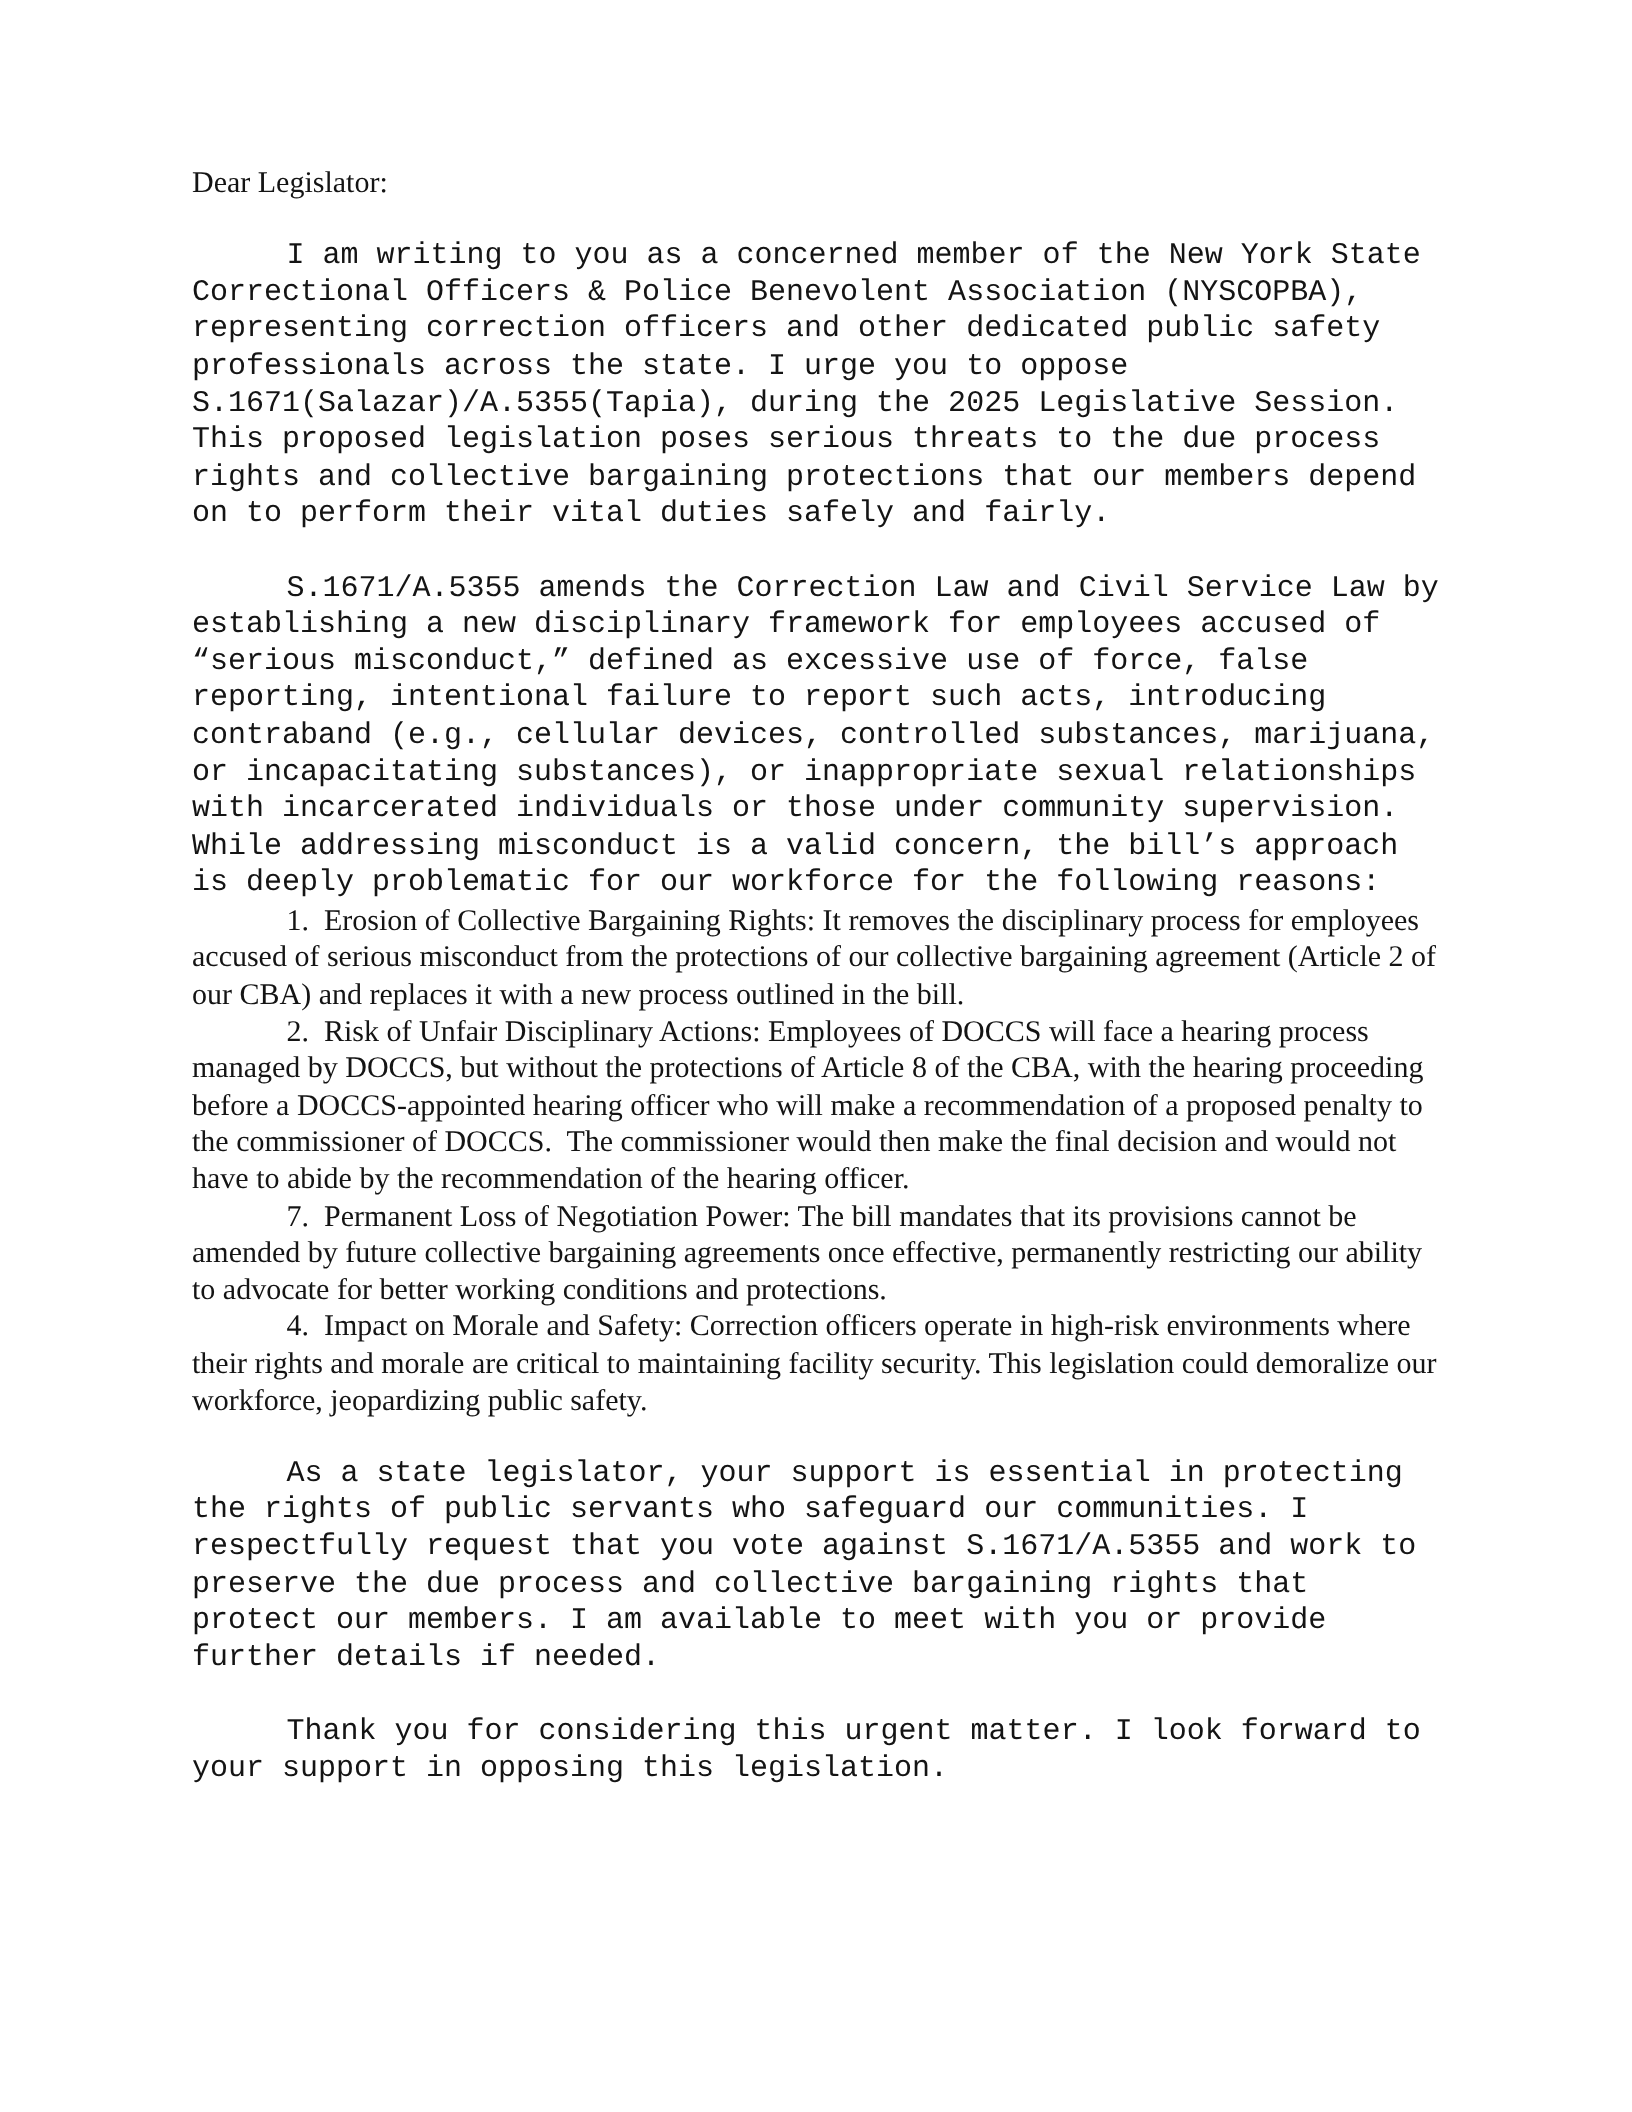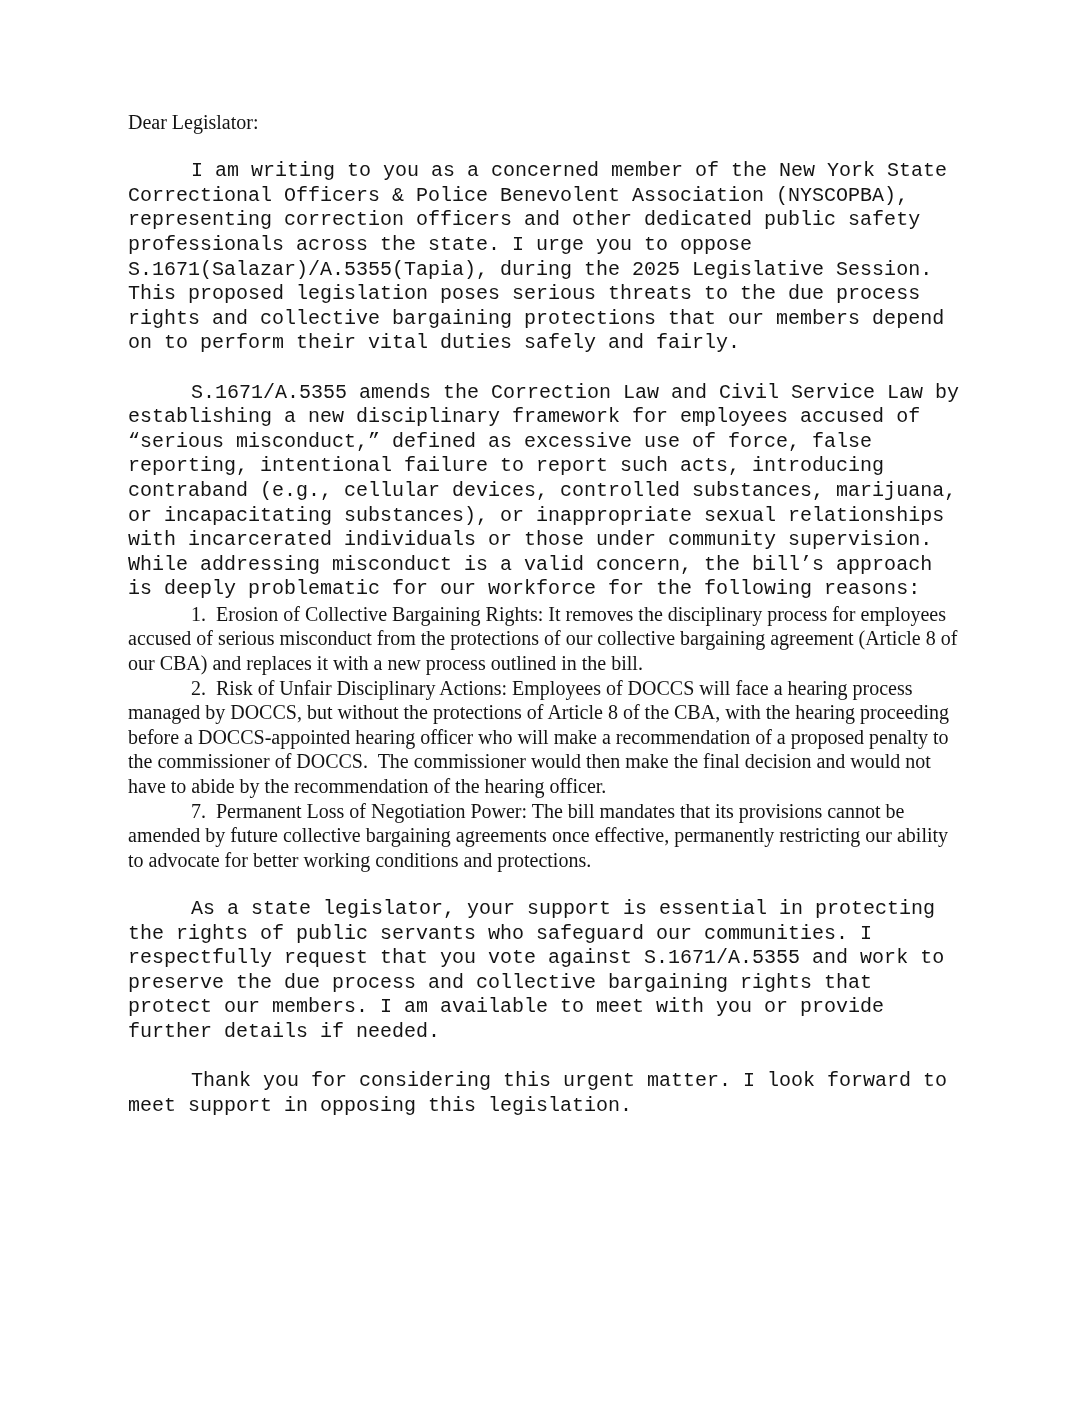--- a/index.html
+++ b/index.html
@@ -38,23 +38,24 @@
 </head>
 <body>
 
 <div class="page">
   <p class="salutation">Dear Legislator:</p>
 
   <p class="gap">I am writing to you as a concerned member of the New York State Correctional Officers &amp; Police Benevolent Association (NYSCOPBA), representing correction officers and other dedicated public safety professionals across the state. I urge you to oppose S.1671(Salazar)/A.5355(Tapia), during the 2025 Legislative Session. This proposed legislation poses serious threats to the due process rights and collective bargaining protections that our members depend on to perform their vital duties safely and fairly.</p>
 
   <p class="gap">S.1671/A.5355 amends the Correction Law and Civil Service Law by establishing a new disciplinary framework for employees accused of “serious misconduct,” defined as excessive use of force, false reporting, intentional failure to report such acts, introducing contraband (e.g., cellular devices, controlled substances, marijuana, or incapacitating substances), or inappropriate sexual relationships with incarcerated individuals or those under community supervision. While addressing misconduct is a valid concern, the bill’s approach is deeply problematic for our workforce for the following reasons:</p>
 
-  <p>1.  Erosion of Collective Bargaining Rights: It removes the disciplinary process for employees accused of serious misconduct from the protections of our collective bargaining agreement (Article 8 of our CBA) and replaces it with a new process outlined in the bill.</p>
+  <p>1.  Erosion of Collective Bargaining Rights: It removes the disciplinary process for employees accused of serious misconduct from the protections of our collective bargaining agreement (Article 2 of our CBA) and replaces it with a new process outlined in the bill.</p>
 
   <p>2.  Risk of Unfair Disciplinary Actions: Employees of DOCCS will face a hearing process managed by DOCCS, but without the protections of Article 8 of the CBA, with the hearing proceeding before a DOCCS-appointed hearing officer who will make a recommendation of a proposed penalty to the commissioner of DOCCS.  The commissioner would then make the final decision and would not have to abide by the recommendation of the hearing officer.</p>
 
   <p>7.  Permanent Loss of Negotiation Power: The bill mandates that its provisions cannot be amended by future collective bargaining agreements once effective, permanently restricting our ability to advocate for better working conditions and protections.</p>
 
+  <p>4.  Impact on Morale and Safety: Correction officers operate in high-risk environments where their rights and morale are critical to maintaining facility security. This legislation could demoralize our workforce, jeopardizing public safety.</p>
 
   <p class="gap">As a state legislator, your support is essential in protecting the rights of public servants who safeguard our communities. I respectfully request that you vote against S.1671/A.5355 and work to preserve the due process and collective bargaining rights that protect our members. I am available to meet with you or provide further details if needed.</p>
 
-  <p class="gap">Thank you for considering this urgent matter. I look forward to meet support in opposing this legislation.</p>
+  <p class="gap">Thank you for considering this urgent matter. I look forward to your support in opposing this legislation.</p>
 </div>
 
 </body></html>

